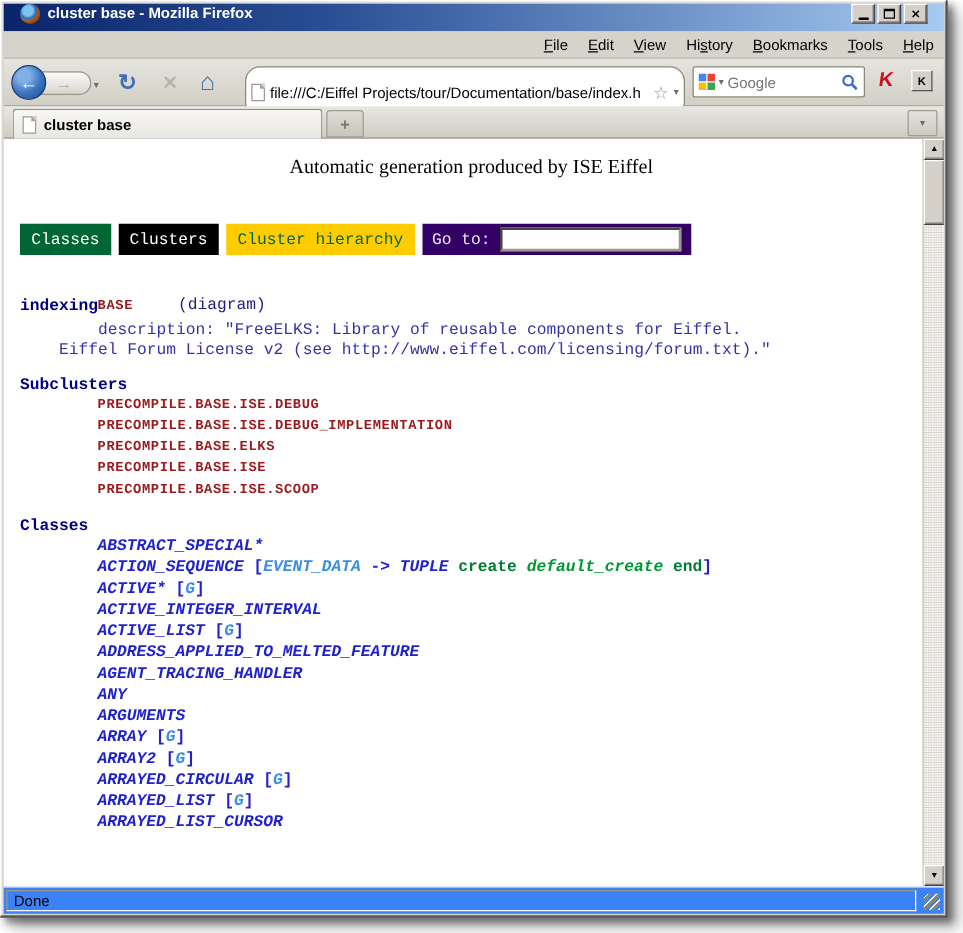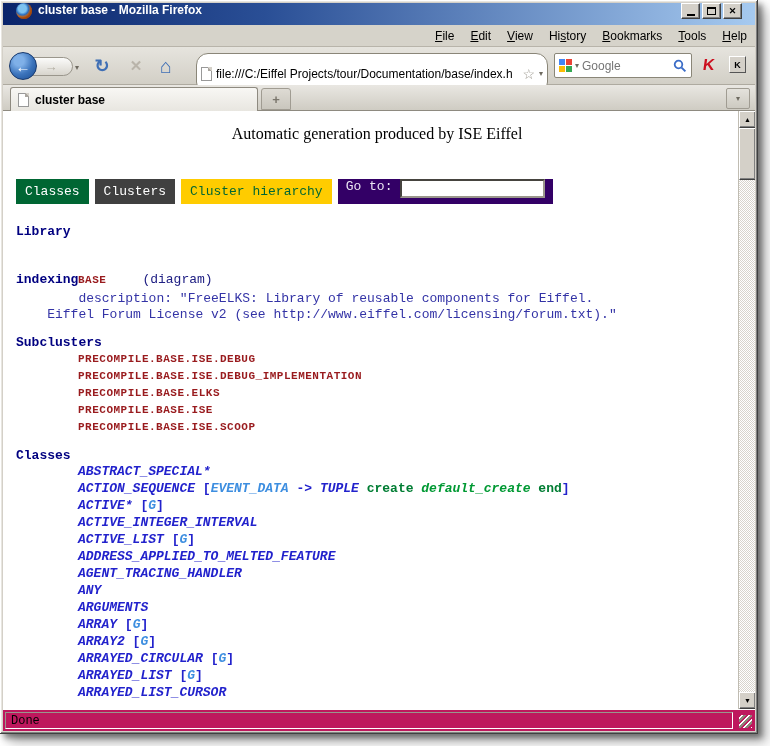--- a/index.html
+++ b/index.html
@@ -108,21 +108,21 @@
   
   .viewport{ flex:1 1 auto; position:relative; background:#fff; overflow:hidden; }
   .content{ position:absolute; left:0; top:0; right:17px; bottom:0; overflow:hidden;
     padding-left:13px; font-family:"Liberation Mono", monospace; font-size:13px; }
   .banner{ margin-top:14px; text-align:center;
     font-family:"Liberation Serif", serif; font-size:16px; color:#000; }
 
   .btn-row{ margin-top:36px; display:flex; gap:6px; align-items:stretch; }
   .doc-btn{ padding:5px 9px; font-size:13px; font-family:"Liberation Mono",monospace;
     display:flex; align-items:center; }
-  .goto-box{ display:flex; align-items:flex-start; gap:8px; padding:0 8px;
+  .goto-box{ display:flex; align-items:center; gap:8px; padding:0 8px;
     font-size:13px; font-family:"Liberation Mono",monospace; }
   .goto-box input{ width:145px; height:19px; border:2px inset #9a968c;
     background:#fff; outline:none; font-family:"Liberation Mono",monospace; }
 
   .sec-heading{ font-weight:bold; color:var(--heading_navy); font-size:13px; }
   .h-library{ margin-top:20px; }
   .base-line{ margin-top:3px; height:15px; display:flex; align-items:baseline; }
   .base-name{ margin-left:62px; font-size:11px; font-weight:bold; color:var(--subcluster_red); letter-spacing:.5px;margin-top:32px;}
   .base-note{ margin-left:36px; color:var(--note_navy); }
   .h-indexing{ margin-top:15px; }
@@ -146,22 +146,22 @@
     background-image:conic-gradient(#ffffff 25%, #d8d4cc 0 50%, #ffffff 0 75%, #d8d4cc 0);
     background-size:2px 2px; border-left:1px solid #c0bcb2; }
   .sb-btn{ position:absolute; left:0; width:17px; height:17px; background:#d4d0c8;
     border:1px solid; border-color:#fff #404040 #404040 #fff; box-shadow:inset -1px -1px 0 #808080;
     display:flex; align-items:center; justify-content:center; font-size:7px; color:#000; }
   .sb-up{ top:0; } .sb-down{ bottom:0; }
   .sb-thumb{ position:absolute; left:0; top:17px; width:17px; height:52px; background:#d4d0c8;
     border:1px solid; border-color:#fff #404040 #404040 #fff; box-shadow:inset -1px -1px 0 #808080; }
 
   
-  .statusbar{ height:22px; flex:0 0 22px; background:#be185d; border-top:1px solid #fff;
-    position:relative; display:flex; align-items:center;font-family:Liberation Mono, monospace; }
+  .statusbar{ height:22px; flex:0 0 22px; background:#3b82f6; border-top:1px solid #fff;
+    position:relative; display:flex; align-items:center; }
   .status-panel{ position:absolute; left:2px; right:22px; top:2px; bottom:2px;
     border:1px solid; border-color:#9a968c #ffffff #ffffff #9a968c;
     display:flex; align-items:center; padding-left:5px; font-size:12px; color:#000; }
   .grip{ position:absolute; right:3px; bottom:3px; width:13px; height:13px;
     background:repeating-linear-gradient(135deg, transparent 0 2px, #ffffff 2px 3px, #8a8578 3px 5px); }
 </style>
 <title>cluster base - Mozilla Firefox</title></head>
 <body>
 
 <div class="window">
@@ -248,30 +248,29 @@
   </div>
 
   <div class="viewport">
     <div class="content">
 
       <div class="banner">Automatic generation produced by ISE Eiffel</div>
 
       <div class="btn-row">
         <div style="display:flex;gap:6px;">
             <div class="doc-btn" style="background: rgb(0, 102, 51); color: rgb(255, 255, 255);">Classes</div>
-            <div class="doc-btn" style="background: #404040; color: rgb(255, 255, 255);">Clusters</div>
+            <div class="doc-btn" style="background: #000000; color: rgb(255, 255, 255);">Clusters</div>
             <div class="doc-btn" style="background: rgb(255, 204, 0); color: rgb(0, 102, 51);">Cluster hierarchy</div>
           </div>
         <div class="goto-box" style="background: rgb(51, 0, 102); color: rgb(236, 230, 244);">
           <span>Go to:</span>
           <input type="text" value="" style="">
         </div>
       </div>
 
-      <div class="sec-heading h-library">Library</div>
       <div class="base-line">
         <span class="base-name">BASE</span>
         <span class="base-note">(diagram)</span>
       </div>
 
       <div class="sec-heading h-indexing">indexing</div>
       <div class="desc-lines">
           <div class="desc-line">        description: "FreeELKS: Library of reusable components for Eiffel.</div>
           <div class="desc-line">    Eiffel Forum License v2 (see http://www.eiffel.com/licensing/forum.txt)."</div>
         </div>

